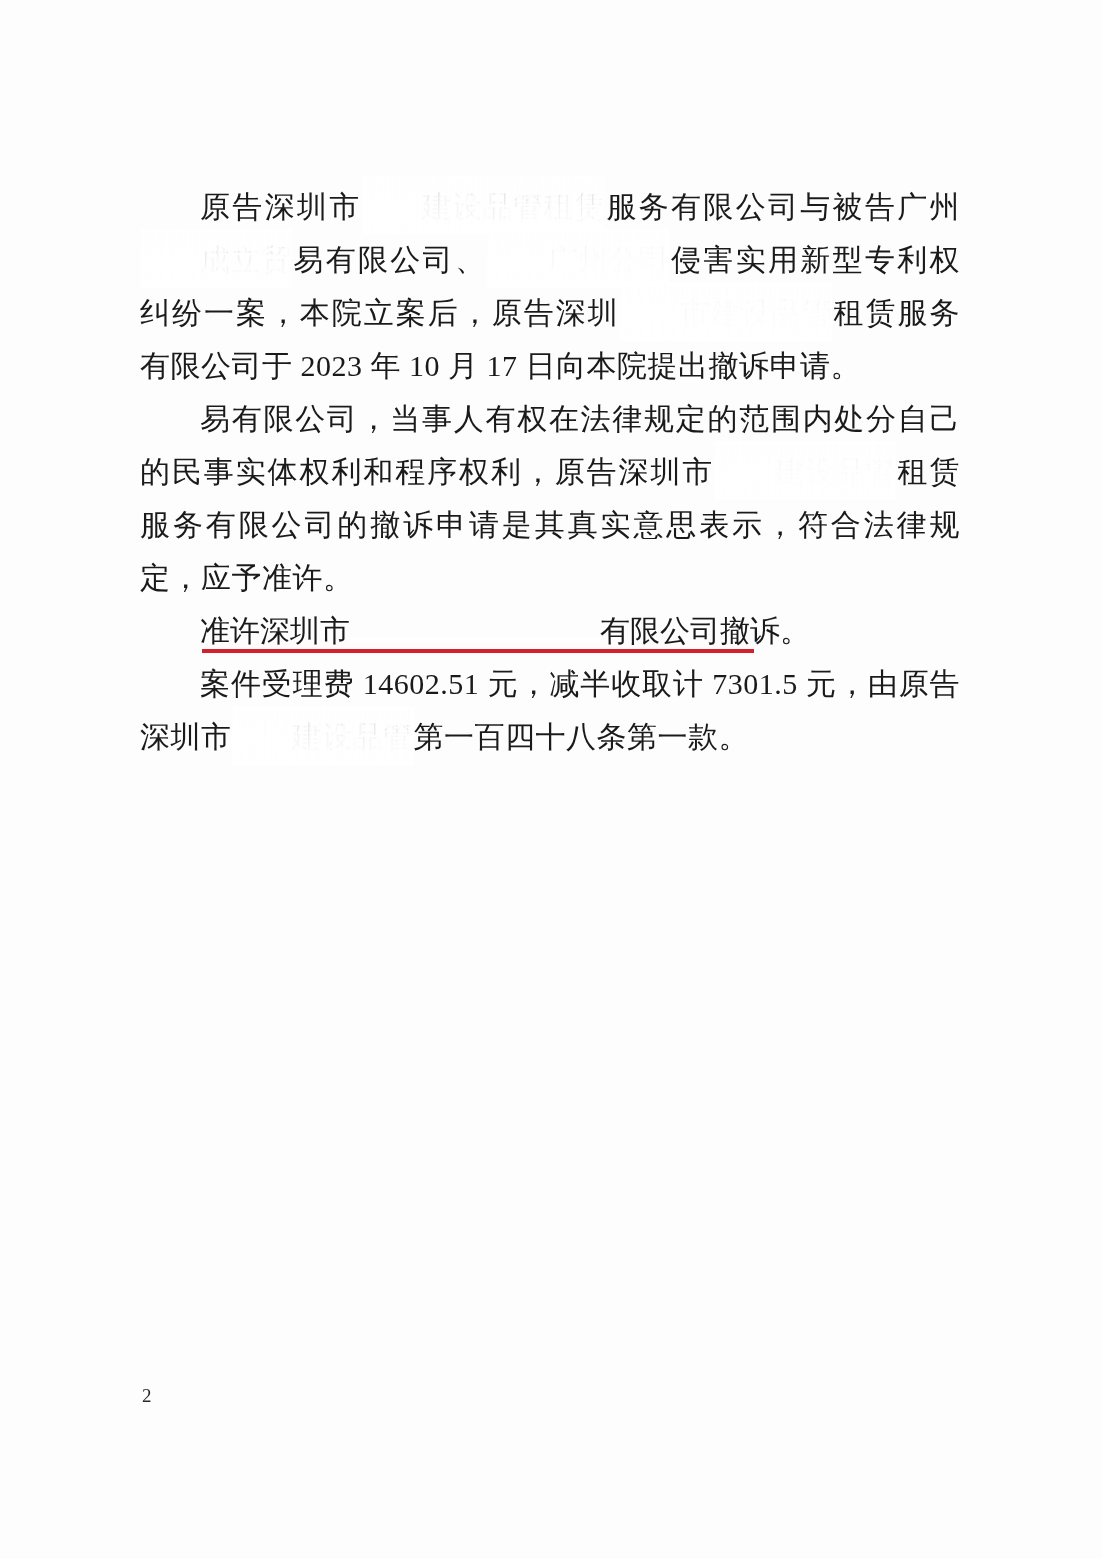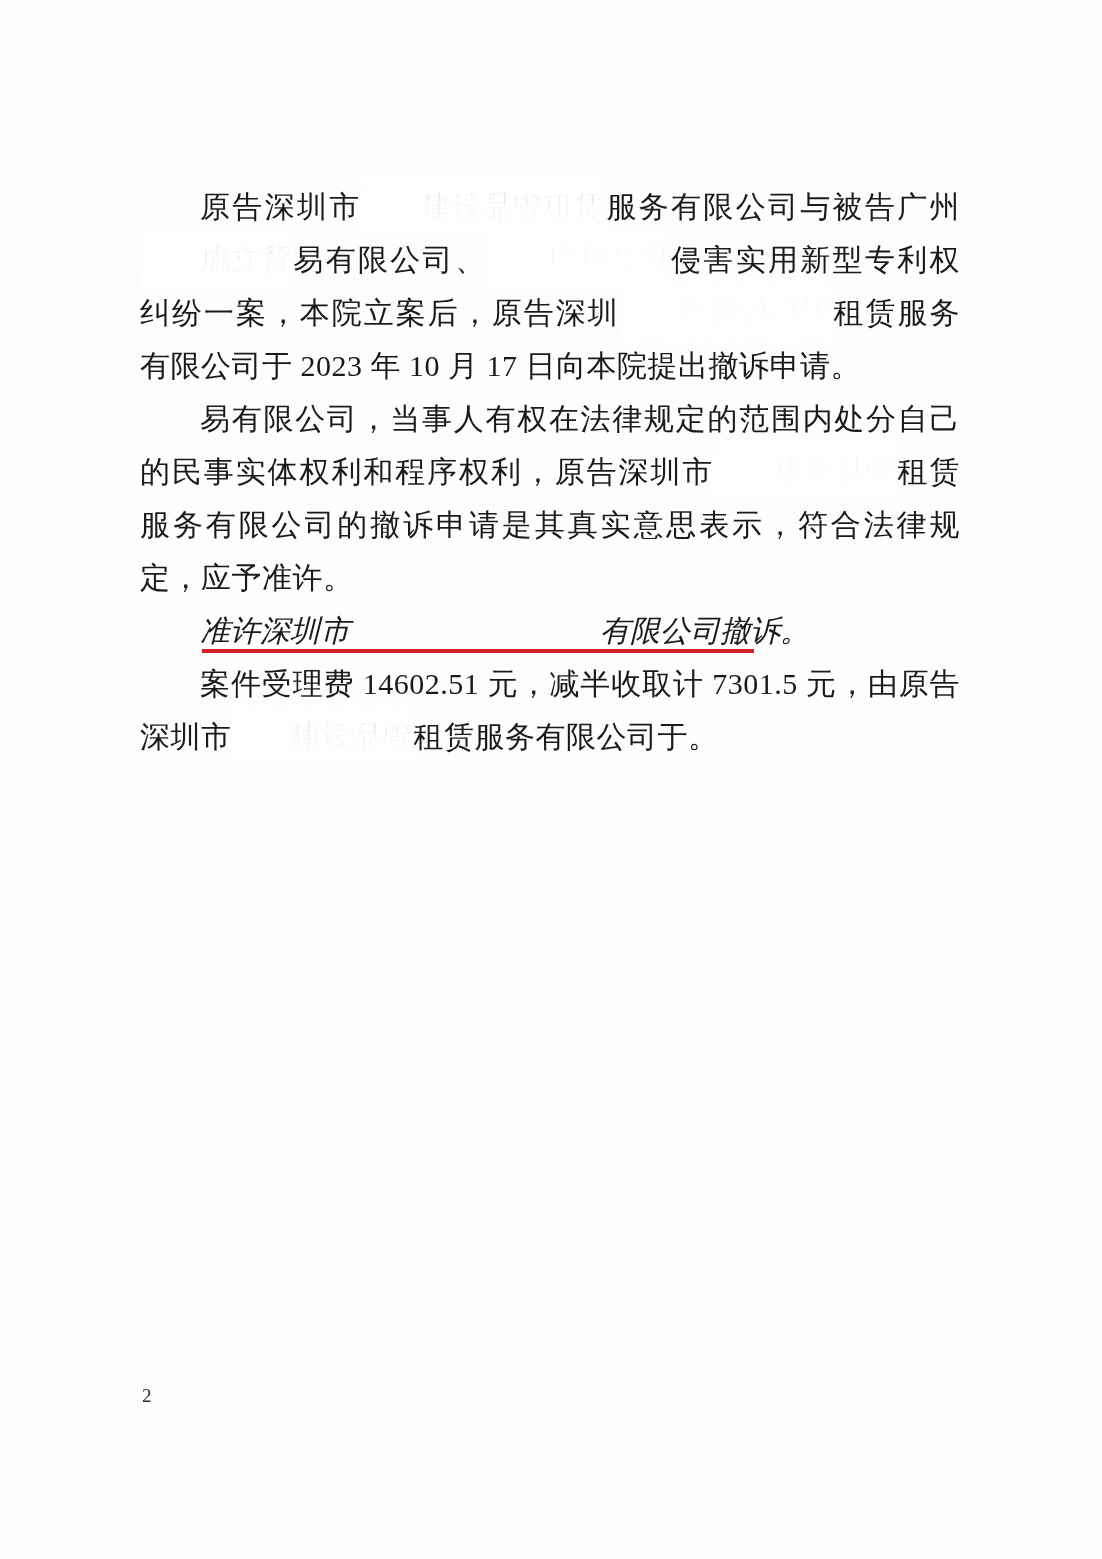--- a/index.html
+++ b/index.html
@@ -81,21 +81,20 @@
   }
 
   
   .ruling-line {
     position: relative;
     display: block;
     font-size: 30px;
     line-height: 53px;
     text-indent: 60px;
     white-space: nowrap;
-    font-style: italic;
   }
   .ruling-underline {
     position: absolute;
     left: 62px;
     width: 552px;
     height: 4px;
     background: #d4202a;
     bottom: 4px;
   }
   .blankfill {
@@ -129,20 +128,20 @@
       <span>易有限公司，当事人有权在法律规定的范围内处分自己的民事实体权利和程序权利，原告深圳市</span><span class="redact heavy"><span class="ghost">建设品管</span></span><span>租赁服务有限公司的撤诉申请是其真实意思表示，符合法律规定，应予准许。</span>
     </p>
 
 
     <div class="ruling-line">
       <span>准许深圳市</span><span class="redact full blankfill"><span class="ghost"></span></span><span>有限公司撤诉。</span>
       <span class="ruling-underline"></span>
     </div>
 
     <p class="para indent">
-      <span>案件受理费 14602.51 元，减半收取计 7301.5 元，由原告深圳市</span><span class="redact"><span class="ghost">建设品管</span></span><span>租赁服务有限公司于。</span>
+      <span>案件受理费 14602.51 元，减半收取计 7301.5 元，由原告深圳市</span><span class="redact"><span class="ghost">建设品管</span></span><span>第一百四十八条第一款。</span>
     </p>
 
   </div>
 
   <div class="page-number num">2</div>
 
 </div>
 
 </body></html>

